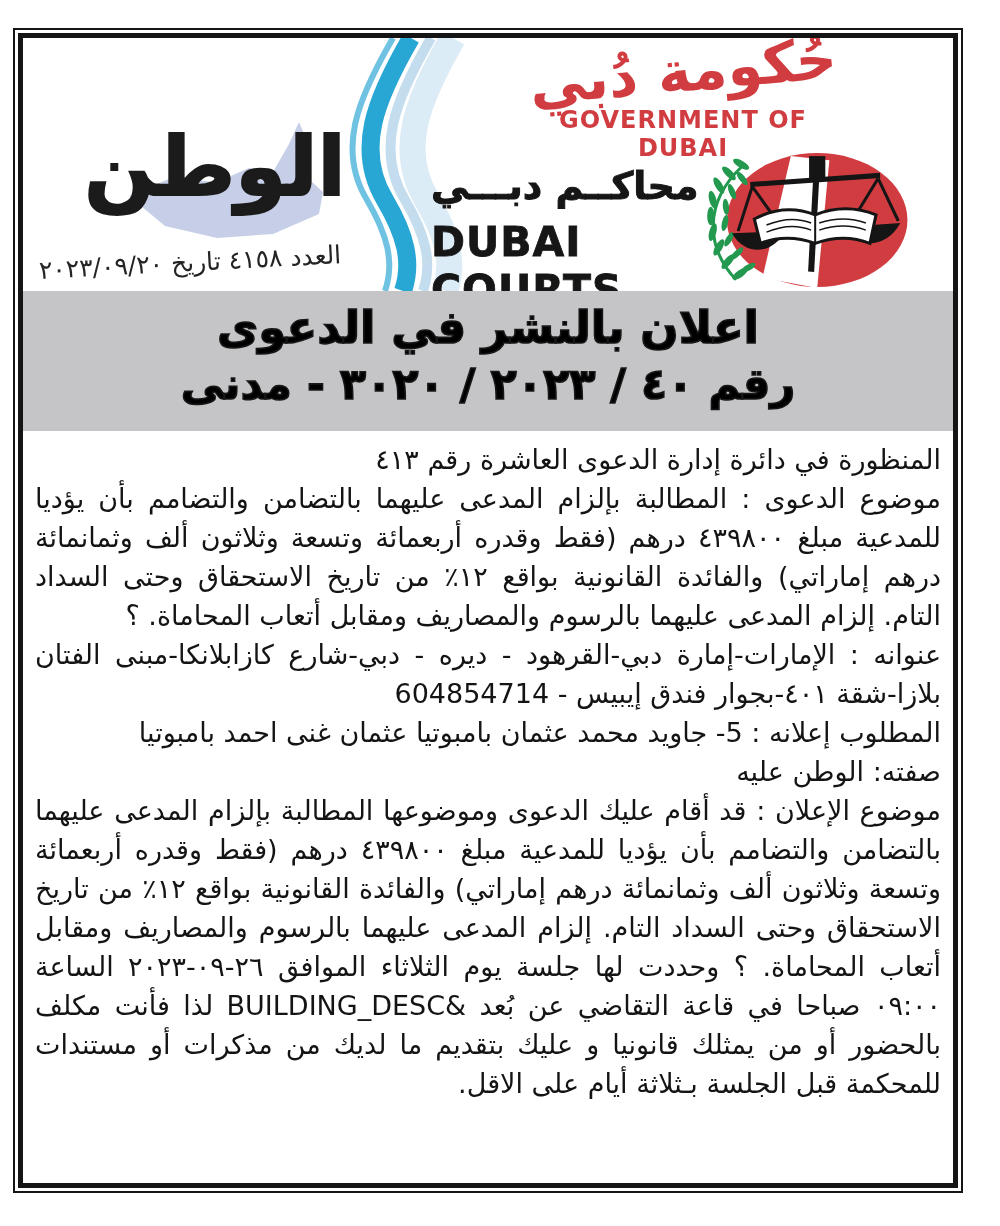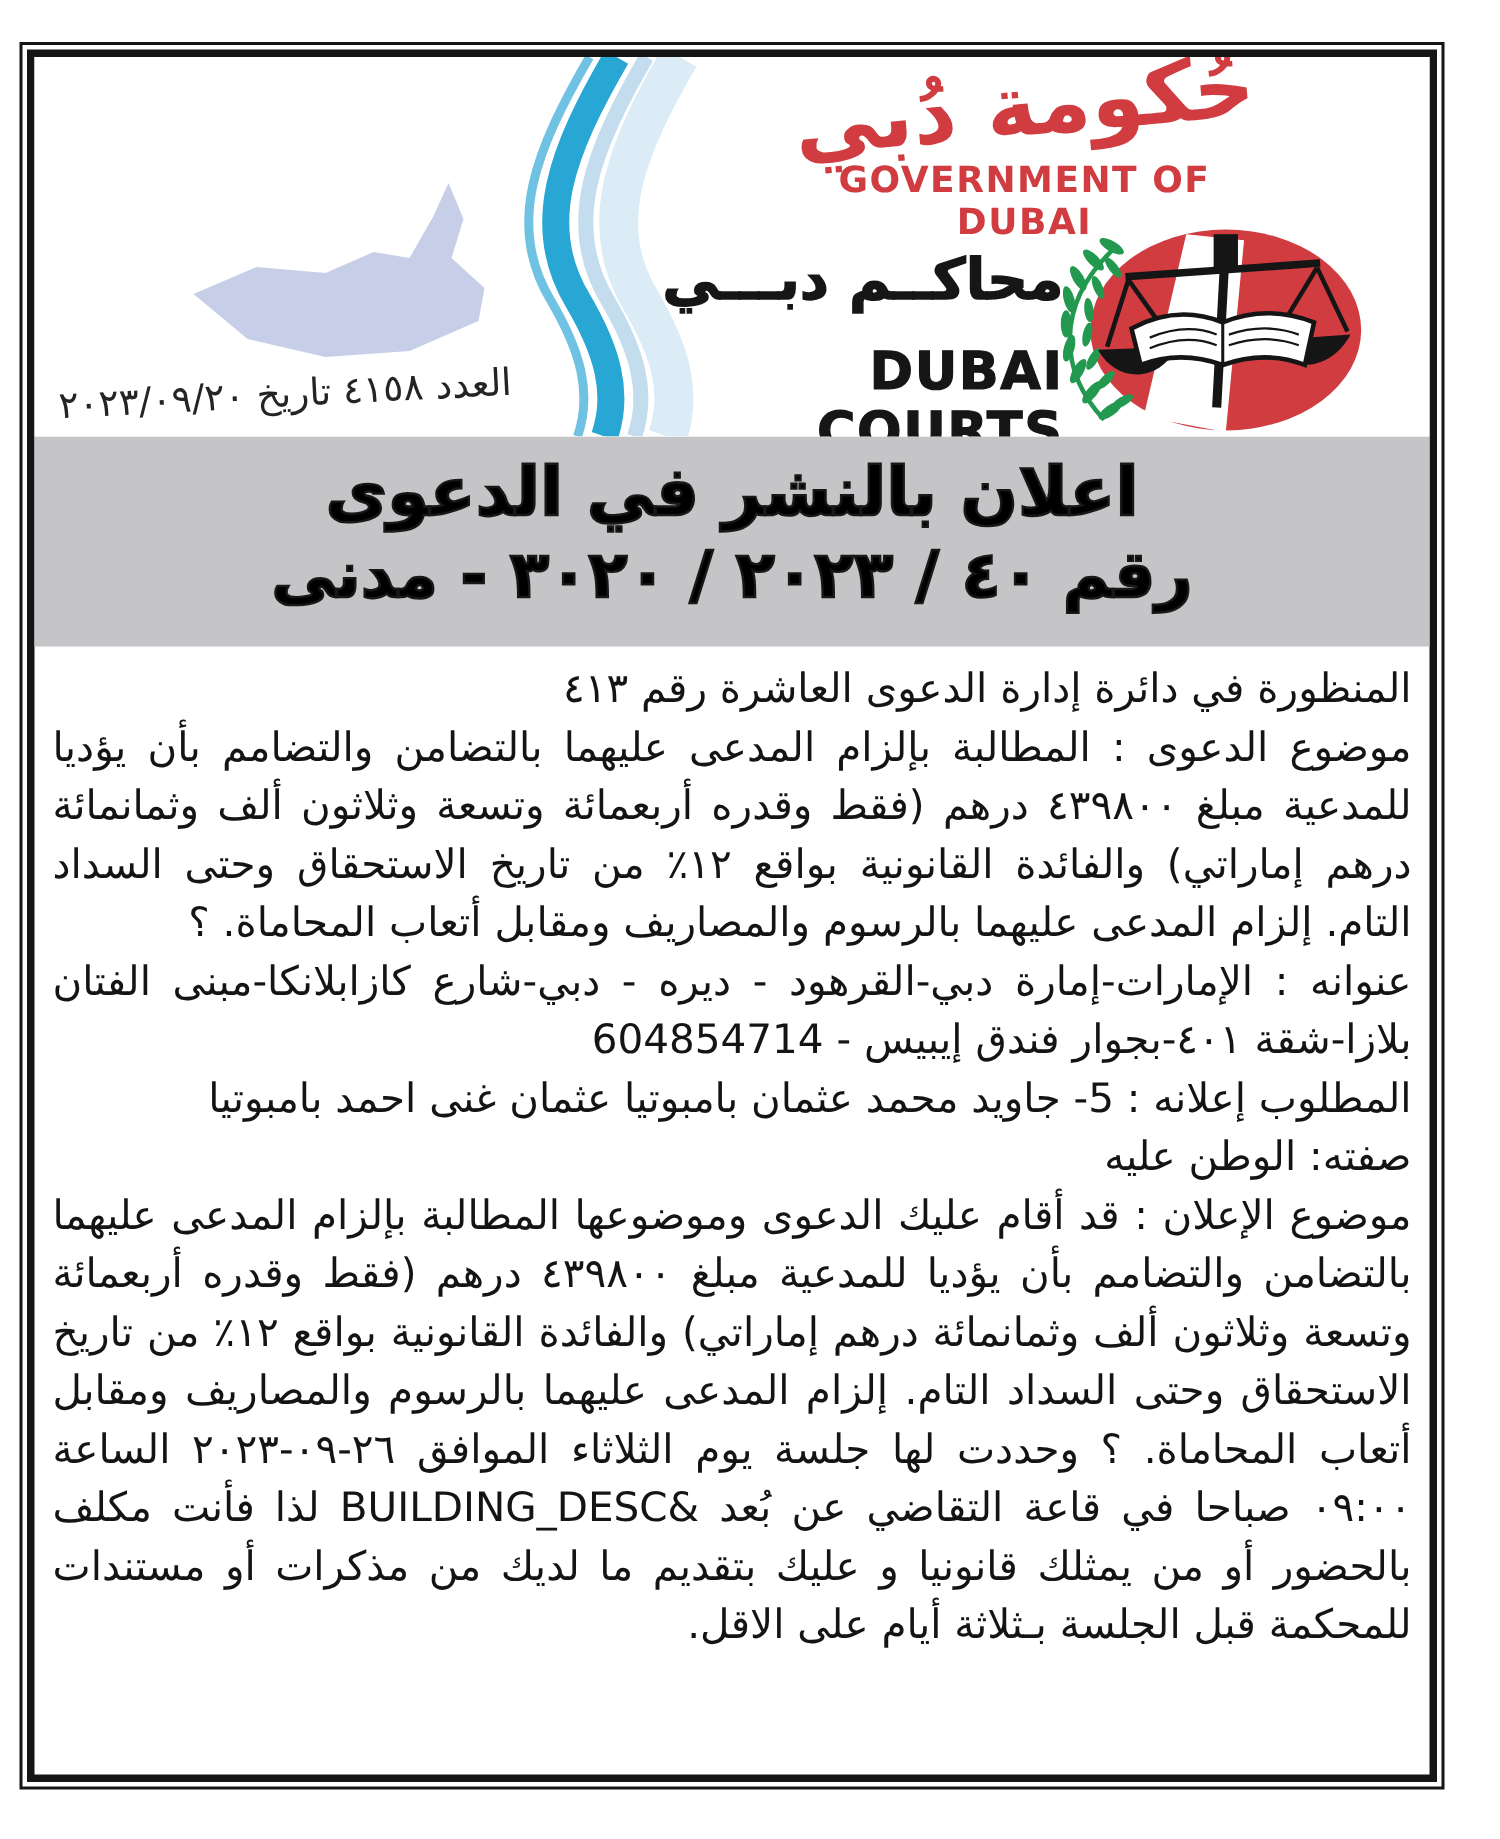--- a/index.html
+++ b/index.html
@@ -34,23 +34,23 @@
   }
   .gov{position:absolute;left:492px;top:4px;width:336px;text-align:center}
   .gov-callig{
     font-size:57px;font-weight:bold;color:var(--brand-red);line-height:1.05;
     transform:rotate(-5deg);letter-spacing:2px;
   }
   .gov-en{
     font-size:24px;font-weight:bold;color:var(--brand-red);
     letter-spacing:1px;margin-top:4px;
   }
-  .courts{position:absolute;left:408px;top:126px;width:278px;text-align:right}
+  .courts{position:absolute;left:408px;top:126px;width:278px;text-align:left}
   .courts-ar{font-size:38px;font-weight:bold;line-height:1.2;-webkit-text-stroke:1px currentColor}
-  .courts-en{font-size:35px;font-weight:bold;letter-spacing:1px;margin-top:18px;-webkit-text-stroke:.8px currentColor}
+  .courts-en{font-size:41px;font-weight:bold;letter-spacing:1px;margin-top:8px;-webkit-text-stroke:.8px currentColor}
   .emblem{position:absolute;left:672px;top:110px;width:216px;height:144px}
   
   .banner{height:140px;background:var(--banner-gray);text-align:center;overflow:hidden}
   .banner-l1,.banner-l2{
     font-weight:bold;color:#000000;direction:rtl;
     -webkit-text-stroke:1.6px #181818;line-height:1.25;
   }
   .banner-l1{font-size:45px;padding-top:9px}
   .banner-l2{font-size:43px;padding-top:2px}
   
@@ -73,20 +73,21 @@
 
     <svg class="wave" viewBox="0 0 180 253" aria-hidden="true">
       <g fill="none">
         <path d="M100 0 C 64 62 44 112 74 162 C 94 196 102 224 92 253" stroke="#6fc2e2" stroke-width="6" transform="translate(-22,0)"></path>
         <path d="M100 0 C 64 62 44 112 74 162 C 94 196 102 224 92 253" stroke="var(--wave-cyan)" stroke-width="18" transform="translate(-4,0)"></path>
         <path d="M100 0 C 64 62 44 112 74 162 C 94 196 102 224 92 253" stroke="#c3dcee" stroke-width="10" transform="translate(16,0)"></path>
         <path d="M100 0 C 64 62 44 112 74 162 C 94 196 102 224 92 253" stroke="#dcecf7" stroke-width="26" transform="translate(38,0)"></path>
       </g>
     </svg>
 
+    <div class="alwatan" dir="rtl">الوطن</div>
     <div class="issue" dir="rtl">العدد ٤١٥٨ تاريخ ٢٠٢٣/٠٩/٢٠</div>
 
     <div class="gov">
       <div class="gov-callig" dir="rtl">حُكومة دُبي</div>
       <div class="gov-en">GOVERNMENT OF DUBAI</div>
     </div>
 
     <div class="courts">
       <div class="courts-ar" dir="rtl">محاكــم دبـــي</div>
       <div class="courts-en">DUBAI COURTS</div>

